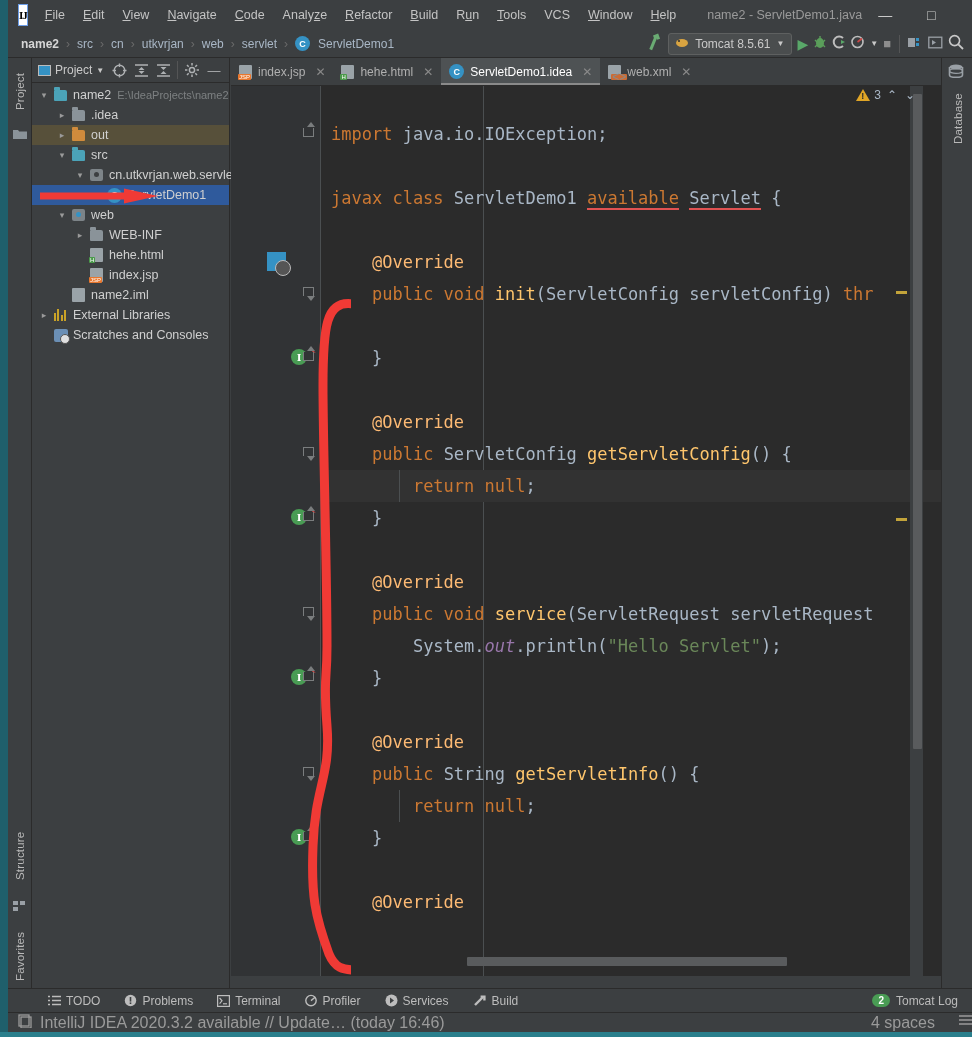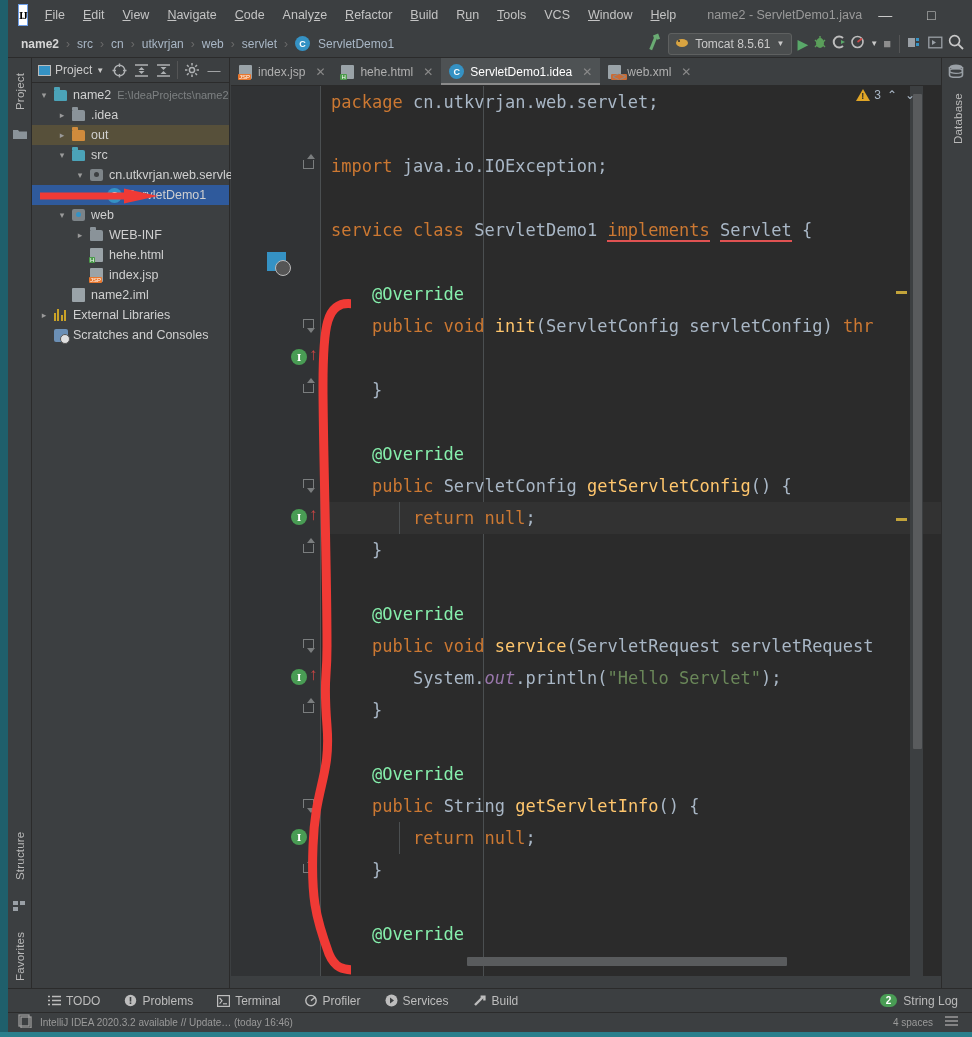--- a/index.html
+++ b/index.html
@@ -180,21 +180,21 @@
               border-bottom:5px solid #7a7d7e; }
 
   .code-line {
     position:relative; height:32px; line-height:32px; white-space:pre;
     font-family:"DejaVu Sans Mono", monospace; font-size:17px; padding-left:10px;
   }
   .code-line.current { background:#323232; }
   .k  { color:#cc7832; }      
   .ty { color:#a9b7c6; }      
   .fn { color:#ffc66d; }      
-  .an { color:#86efac; }      
+  .an { color:#fdba74; }      
   .st { color:#6a8759; }      
   .fl { color:#9876aa; font-style:italic; } 
   .pl { color:#a9b7c6; }      
   .err-underline { border-bottom:2px solid #e05252; text-decoration:none; }
   .indent-guide { position:absolute; left:0; top:0; width:1px; height:32px; background:#4b4f51; }
 
   
   .guide-vert { position:absolute; left:162px; top:0; width:1px; height:890px; background:#4b4f51; }
   .scrollbar { position:absolute; right:18px; top:0; width:13px; height:890px; background:#3c3f41; }
   .scroll-thumb { position:absolute; right:19px; top:8px; width:9px; height:655px;
@@ -230,22 +230,22 @@
   .bb-right { margin-left:auto; display:flex; align-items:center; gap:6px; padding-right:14px; }
   .badge-green { background:#499c54; color:#fff; border-radius:8px; font-size:10px;
                  padding:1px 6px; font-weight:bold; }
 
   
   .statusbar {
     position:absolute; left:8px; top:1012px; width:964px; height:20px;
     background:#3c3f41; display:flex; align-items:center; padding-left:10px; gap:8px;
     border-top:1px solid #2b2b2b;
   }
-  .sb-text { color:#9a9a9a; font-size:10px; }
-  .sb-right { margin-left:auto; display:flex; align-items:center; gap:12px; padding-right:14px; }
+  .sb-text { color:#9a9a9a; font-size:16px; }
+  .sb-right { margin-left:auto; display:flex; gap:24px; }
 
   
   .watermark {
     position:absolute; left:0; top:1000px; width:972px; height:34px;
     display:flex; align-items:center; justify-content:center;
     color:#d9d9d9; font-size:22px; opacity:.92; pointer-events:none;
     font-family:"Liberation Sans", sans-serif;
   }
 </style>
 </head>
@@ -673,25 +673,24 @@
           <div class="ln-num">27</div>
         </div>
         <div class="ln-row">
           <div class="ln-num">28</div>
         </div>
       </div>
 
     <div class="code-area">
       <div class="guide-vert"></div>
       <div id="codelines">
-          <div class="code-line"><span class="k">package</span> <span class="pl">cn.utkvrjan.web.servlet;</span></div>
           <div class="code-line"></div>
           <div class="code-line"><span class="k">import</span> <span class="pl">java.io.IOException;</span><span class="fold-bot"></span></div>
           <div class="code-line"></div>
-          <div class="code-line"><span class="k">service class</span> <span class="ty">ServletDemo1</span> <span class="k err-underline">implements</span> <span class="ty err-underline">Servlet</span> <span class="pl">{</span></div>
+          <div class="code-line"><span class="k">javax class</span> <span class="ty">ServletDemo1</span> <span class="k err-underline">available</span> <span class="ty err-underline">Servlet</span> <span class="pl">{</span></div>
           <div class="code-line"></div>
           <div class="code-line">    <span class="an">@Override</span></div>
           <div class="code-line">    <span class="k">public void</span> <span class="fn">init</span><span class="pl">(</span><span class="ty">ServletConfig</span> <span class="ty">servletConfig</span><span class="pl">)</span> <span class="k">thr</span><span class="fold-top"></span></div>
           <div class="code-line"></div>
           <div class="code-line">    <span class="pl">}</span><span class="fold-bot"></span></div>
           <div class="code-line"></div>
           <div class="code-line">    <span class="an">@Override</span></div>
           <div class="code-line">    <span class="k">public</span> <span class="ty">ServletConfig</span> <span class="fn">getServletConfig</span><span class="pl">() {</span><span class="fold-top"></span></div>
           <div class="code-line current">        <span class="k">return null</span><span class="pl">;</span><span class="indent-guide" style="left: 78px;"></span></div>
           <div class="code-line">    <span class="pl">}</span><span class="fold-bot"></span></div>
@@ -793,21 +792,21 @@
         <span style="display: inline-flex;">
           <svg width="14" height="13" viewBox="0 0 14 13">
             <path d="M2 11 L10 3" stroke="#bdbdbd" stroke-width="2.4" fill="none"></path>
             <path d="M7.6 2.6 L11.4 2.6 L11.4 6.4" stroke="#bdbdbd" stroke-width="2.4" fill="none"></path>
           </svg>
         </span>
         <span>Build</span>
       </div>
       <div class="bb-right">
       <span class="badge-green">2</span>
-      <span>String Log</span>
+      <span>Tomcat Log</span>
     </div>
   </div>
 
   <div class="statusbar">
     <span>
       <svg width="14" height="14" viewBox="0 0 14 14">
           <rect x="1" y="1" width="10" height="11" stroke="#9a9a9a" stroke-width="1.3" fill="none"></rect>
           <rect x="3" y="3" width="10" height="11" stroke="#9a9a9a" stroke-width="1.3" fill="none"></rect>
         </svg>
     </span>

